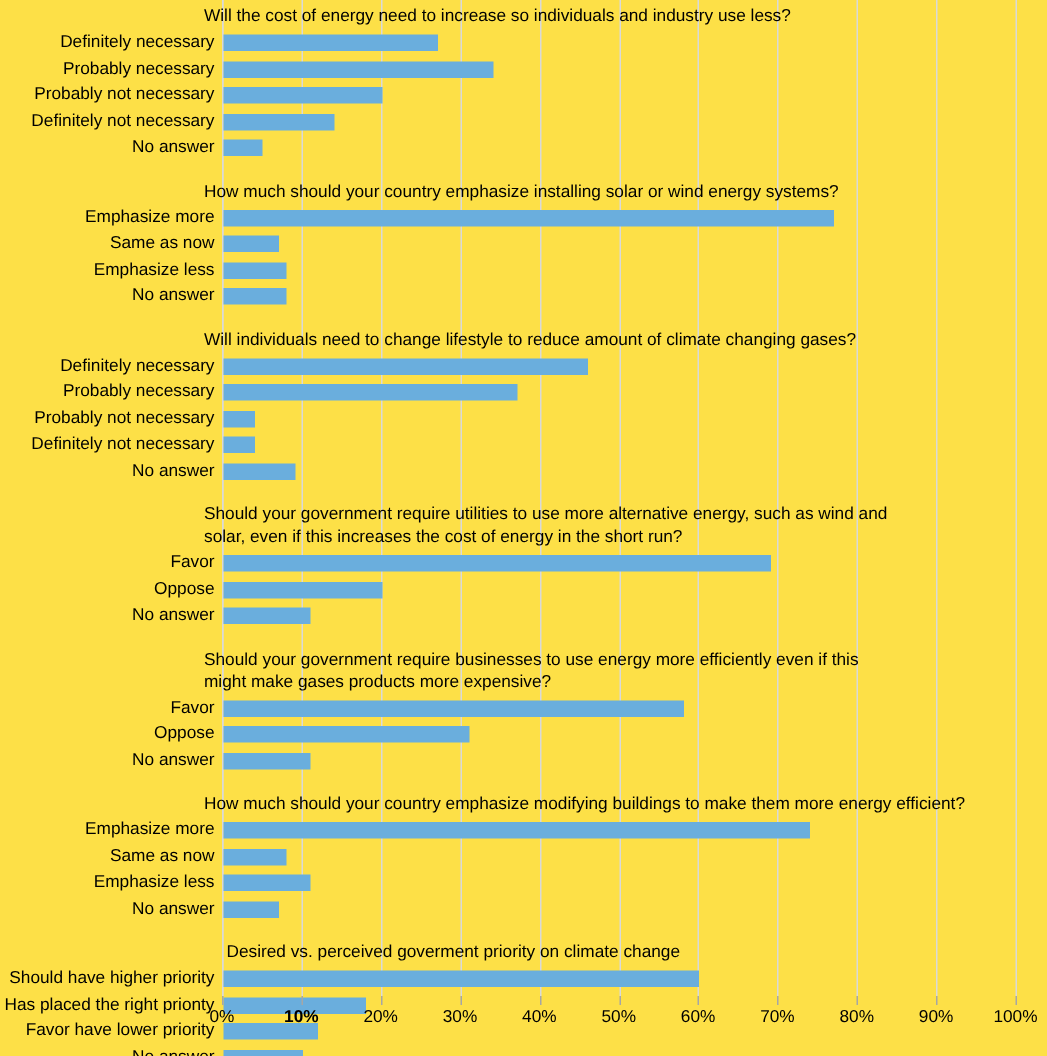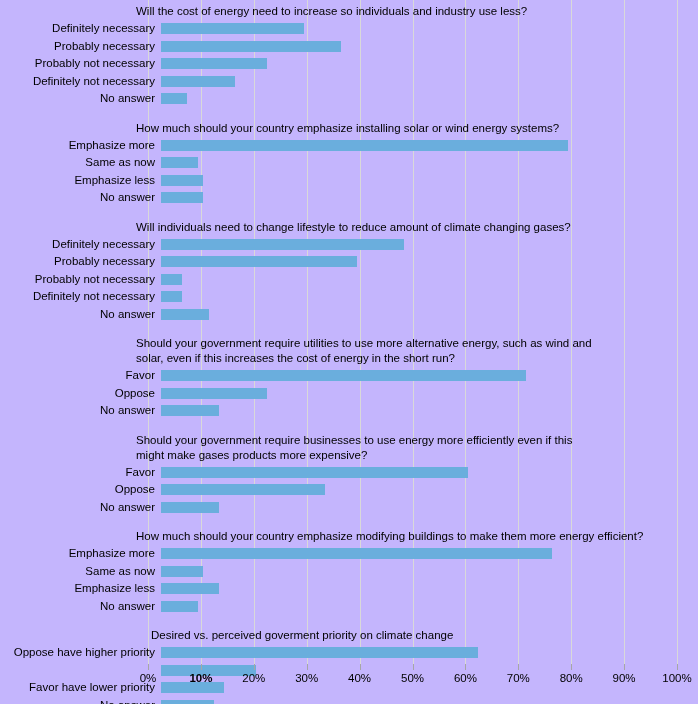--- a/index.html
+++ b/index.html
@@ -8,21 +8,21 @@
     background: #ffffff;
   }
   body {
     font-family: "Liberation Sans", sans-serif;
     color: #000000;
   }
   #chart-root {
     position: relative;
     width: 698px;
     height: 704px;
-    background: #c4b5fd;
+    background: #fde047;
     overflow: hidden;
   }
   
   .plot-area {
     position: absolute;
     left: 148px;
     top: 0px;
     width: 529px;
     height: 664px;
   }
@@ -49,21 +49,21 @@
   .group-title {
     position: absolute;
     left: 136px;
     font-size: 11.5px;
     color: #000;
     white-space: nowrap;
     line-height: 15px;
   }
   .row {
     position: absolute;
-    left: 12px;
+    left: 0;
     width: 612px;
     height: 14px;
   }
   .row-label {
     position: absolute;
     left: 0;
     top: -1px;
     width: 143px;
     text-align: right;
     font-size: 11.5px;
@@ -237,24 +237,25 @@
           <div class="bar" title="11%" style="width: 58.19px; background: rgb(106, 174, 221);"></div>
         </div>
         <div class="row" style="top: 599.5px;">
           <div class="row-label">No answer</div>
           <div class="bar" title="7%" style="width: 37.03px; background: rgb(106, 174, 221);"></div>
         </div>
       </div>
       <div class="group" style="top: 0px;">
         <div class="group-title" style="top: 628px; padding-left: 15px;">Desired vs. perceived goverment priority on climate change</div>
         <div class="row" style="top: 646px;">
-          <div class="row-label">Oppose have higher priority</div>
+          <div class="row-label">Should have higher priority</div>
           <div class="bar" title="60%" style="width: 317.4px; background: rgb(106, 174, 221);"></div>
         </div>
         <div class="row" style="top: 663.5px;">
+          <div class="row-label">Has placed the right prionty</div>
           <div class="bar" title="18%" style="width: 95.22px; background: rgb(106, 174, 221);"></div>
         </div>
         <div class="row" style="top: 681px;">
           <div class="row-label">Favor have lower priority</div>
           <div class="bar" title="12%" style="width: 63.48px; background: rgb(106, 174, 221);"></div>
         </div>
         <div class="row" style="top: 698.5px;">
           <div class="row-label">No answer</div>
           <div class="bar" title="10%" style="width: 52.9px; background: rgb(106, 174, 221);"></div>
         </div>

